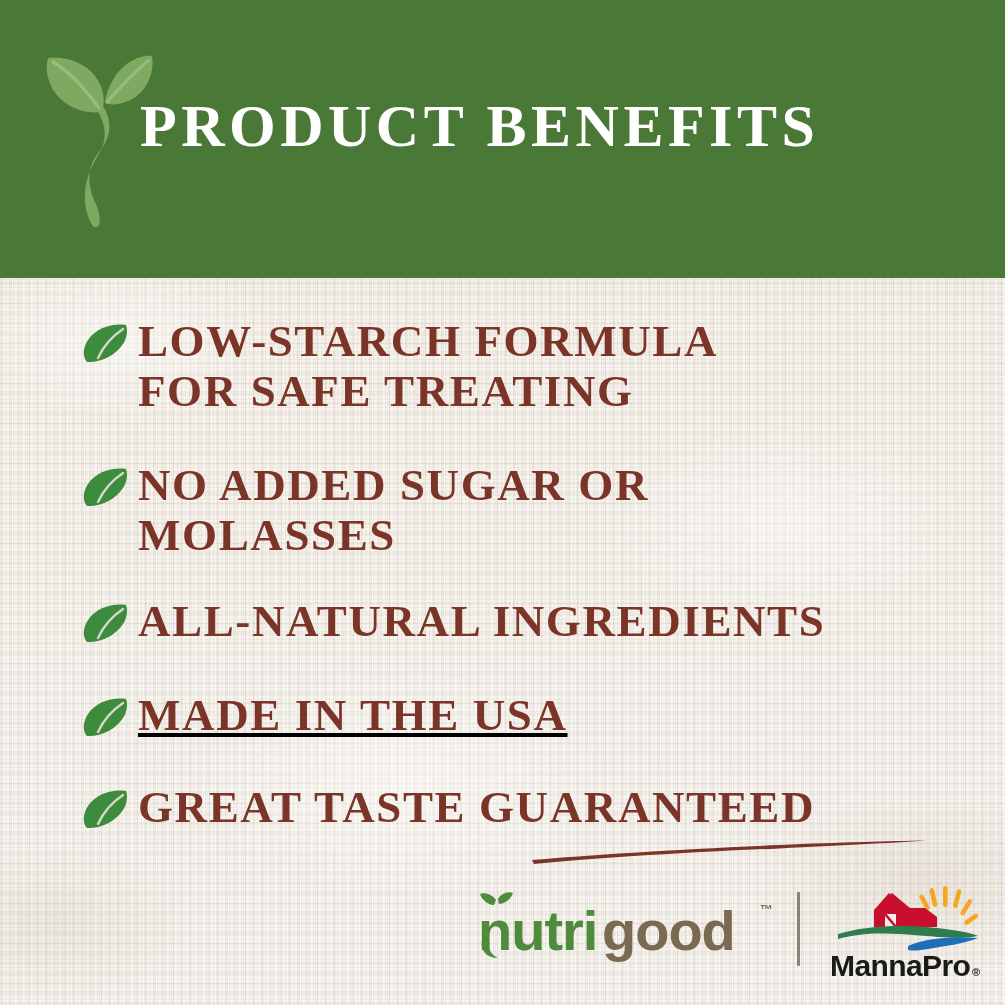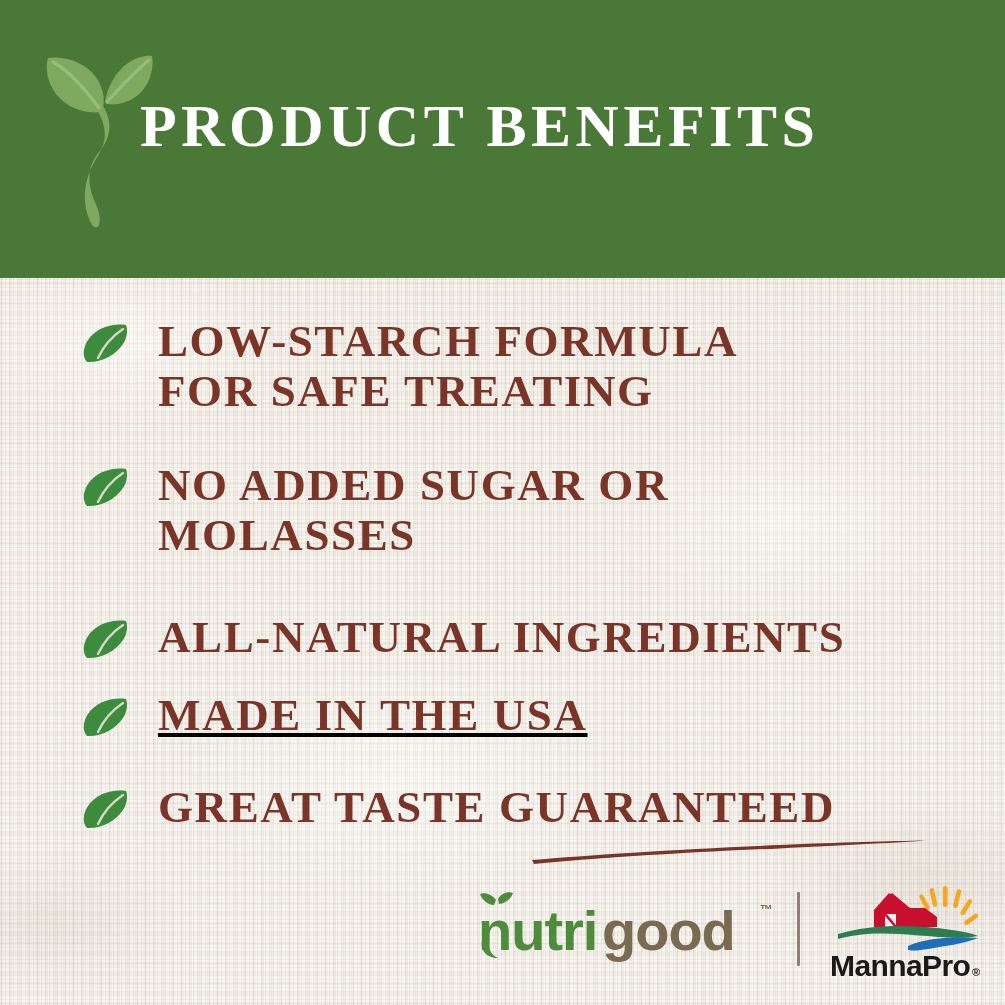--- a/index.html
+++ b/index.html
@@ -130,41 +130,41 @@
     position: absolute;
     left: 0;
     top: 300px;
     width: 1005px;
   }
   .benefit {
     position: absolute;
     left: 82px;
     display: flex;
     align-items: flex-start;
-    gap: 28px;
+    gap: 8px;
   }
   .leaf-bullet {
     flex: 0 0 auto;
     width: 48px;
     height: 42px;
     margin-top: 6px;
   }
   .benefit-text {
     color: #7B3528;
     font-family: "Liberation Serif", serif;
     font-weight: 700;
     font-size: 45px;
     letter-spacing: 1.6px;
     line-height: 50px;
     white-space: pre-line;
   }
 
   .b0 { top: 16px; }
   .b1 { top: 160px; }
-  .b2 { top: 312px; text-align: center; }
+  .b2 { top: 296px; text-align: center; }
   .b3 { top: 390px; text-decoration: underline; }
   .b4 { top: 482px; }
 
   .underline-wrap {
     position: absolute;
     left: 530px;
     top: 836px;
     width: 400px;
     height: 34px;
   }

